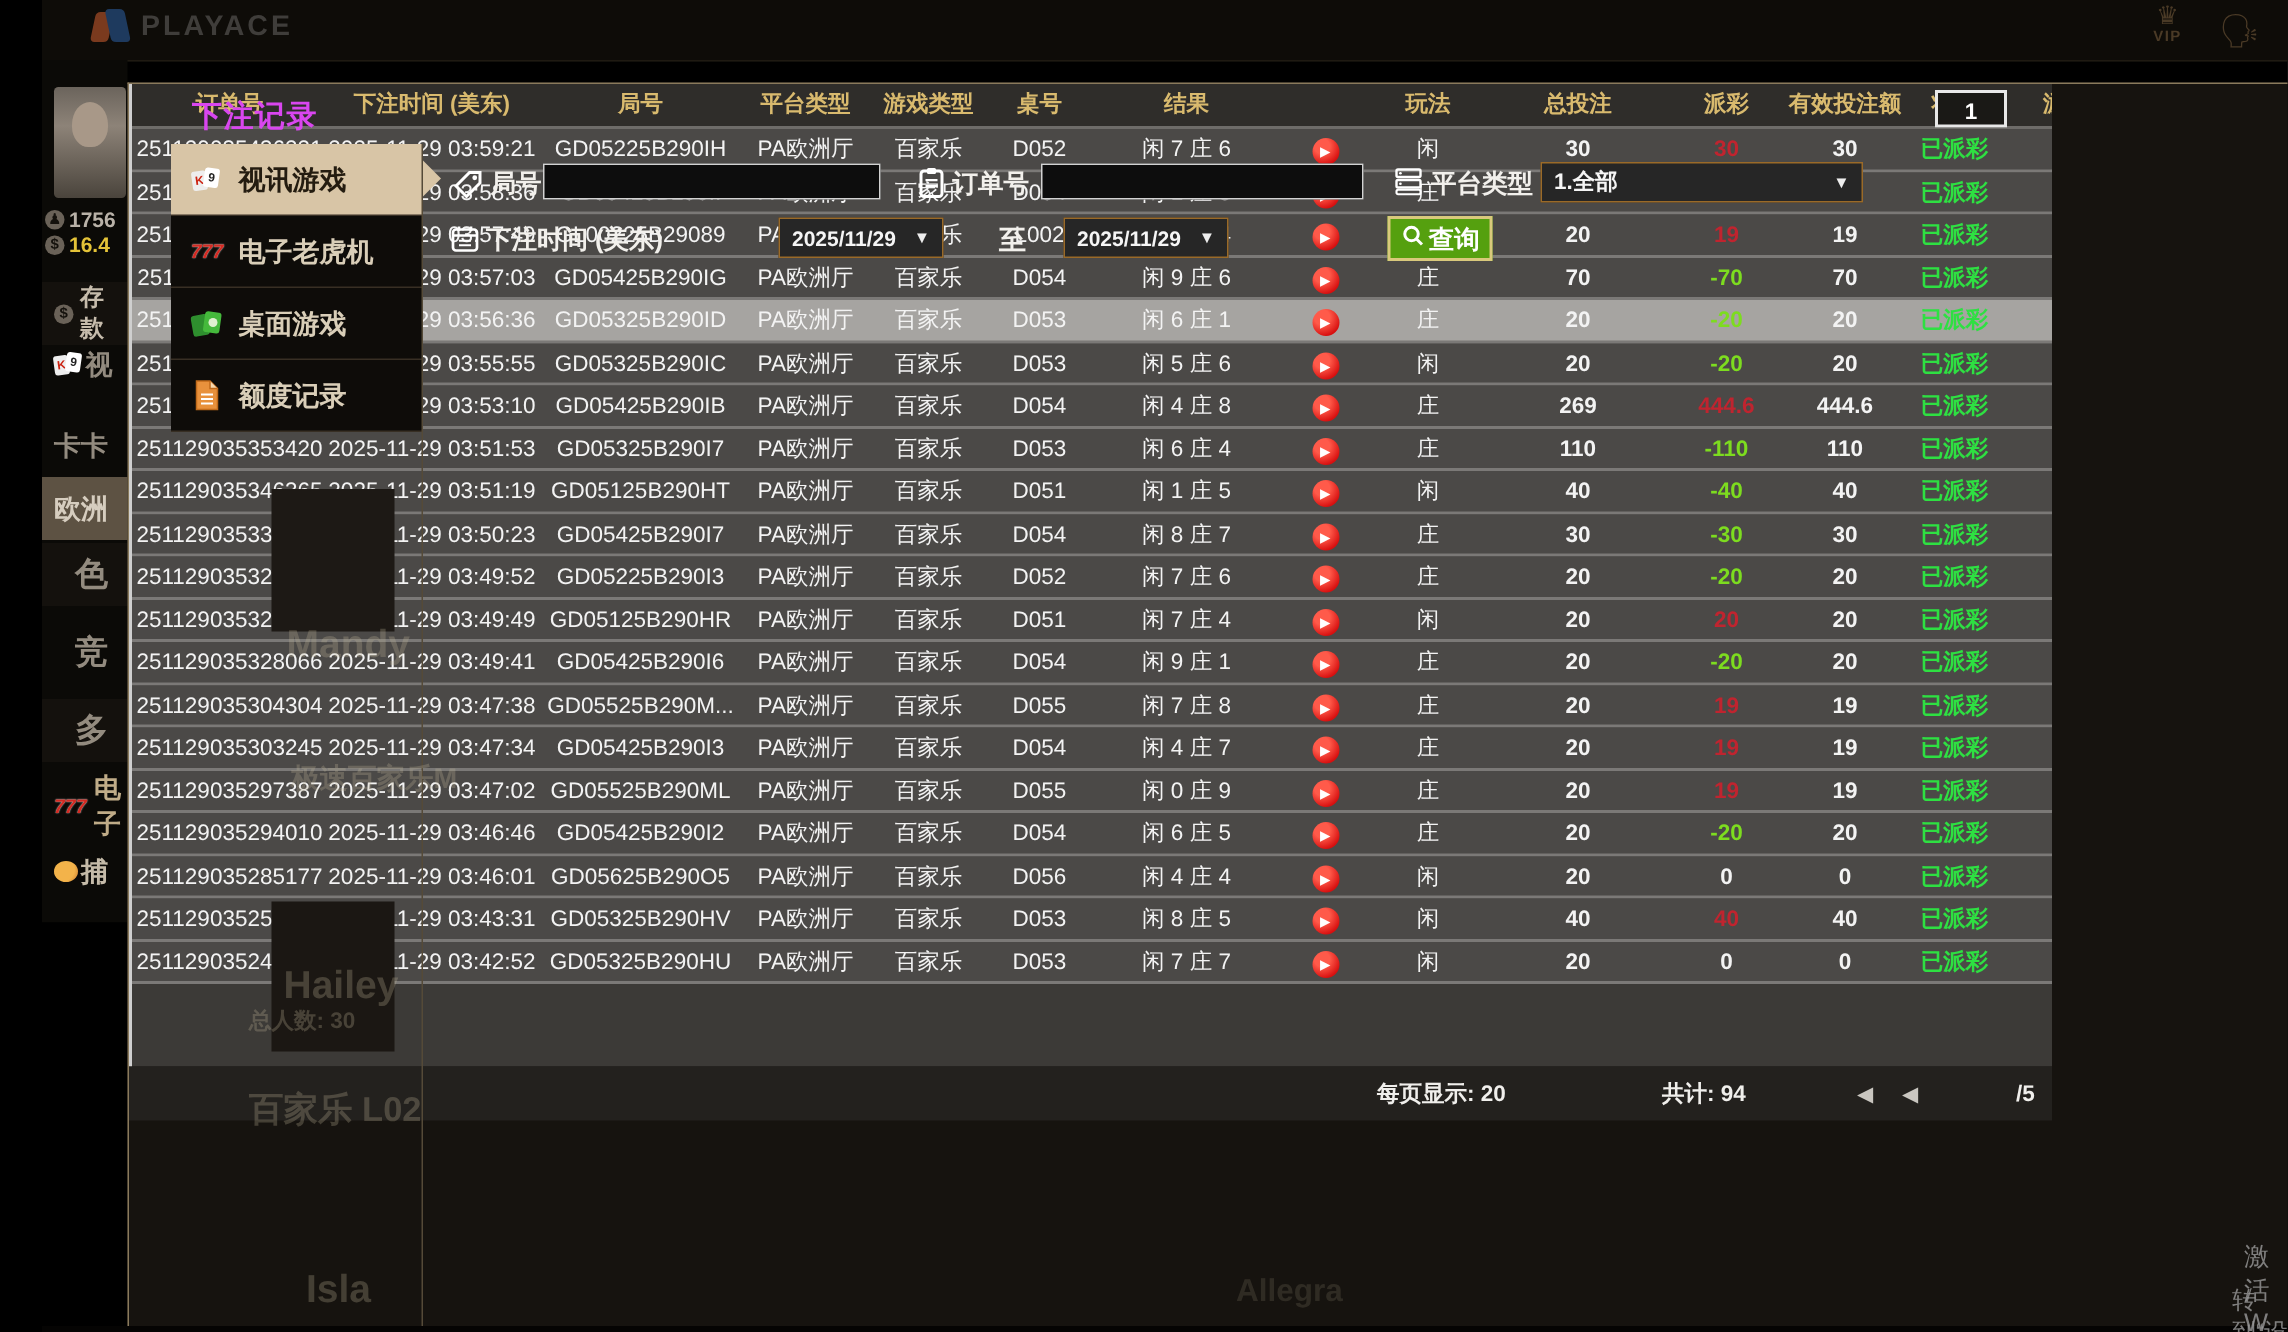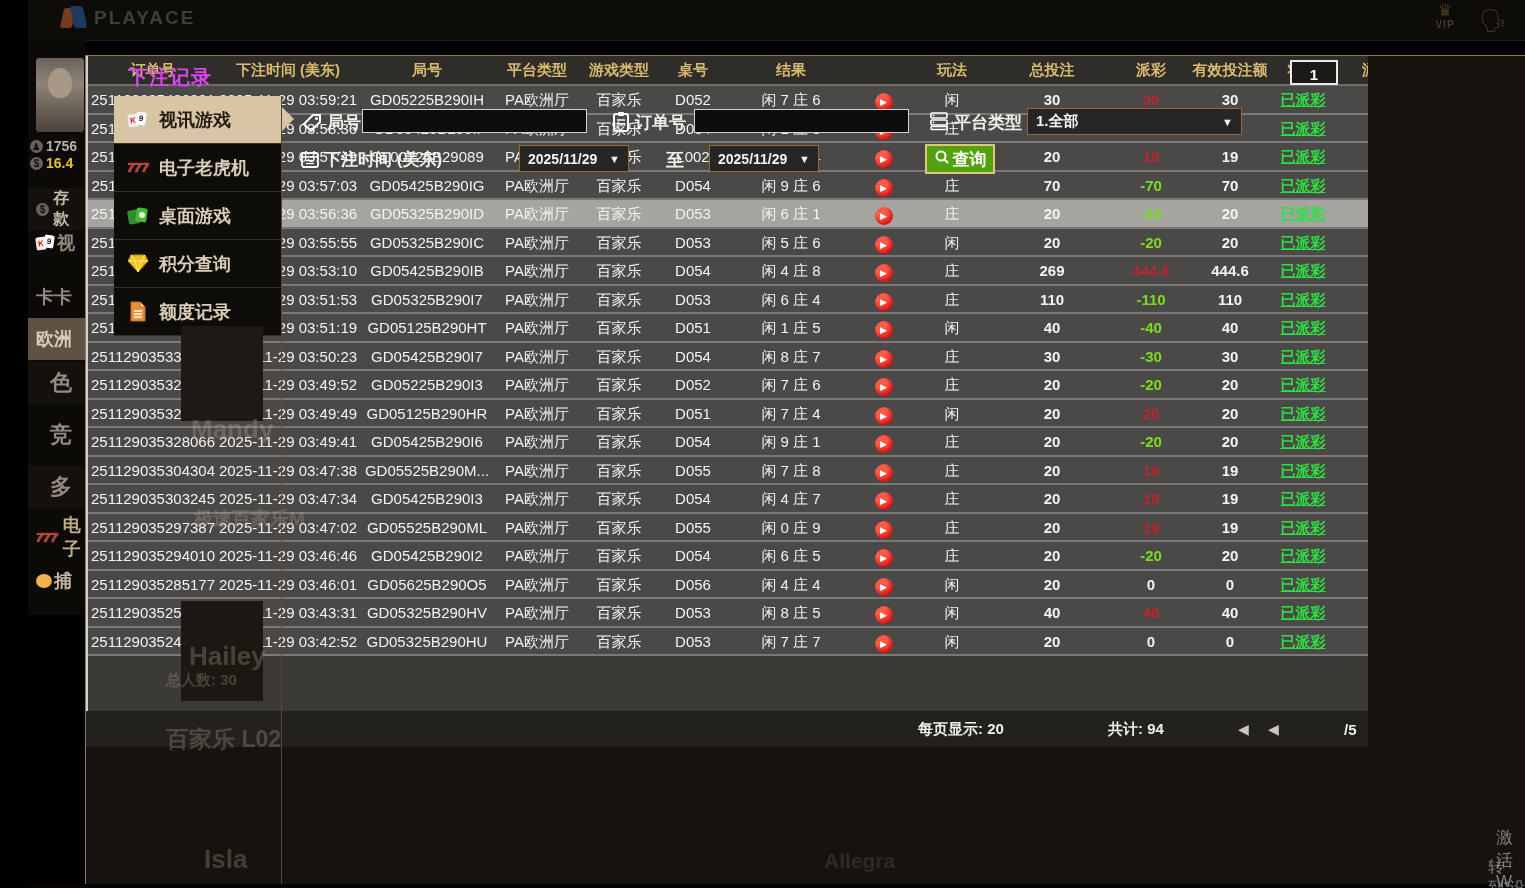--- a/index.html
+++ b/index.html
@@ -71,21 +71,21 @@
   .t-row{display:flex;height:26.5px;background:#4b4947;border-bottom:2px solid #7b7977;color:#f3f3f3;font-size:15px;cursor:pointer;}
   .t-row.selected{background:#a6a4a1;}
   .cell{flex:none;text-align:center;line-height:27px;white-space:nowrap;overflow:visible;}
   .t-head .cell{line-height:28px;}
   .c0{width:130px}.c1{width:140px}.c2{width:138px}.c3{width:82px}.c4{width:82px}.c5{width:66px}
   .c6{width:130px}.c7{width:55px}.c8{width:82px}.c9{width:118px}.c10{width:80px}.c11{width:78px}.c12{width:68px}.c13{width:80px}
   .pay-pos{color:#c0242f;font-weight:bold;}
   .pay-neg{color:#7ddc1f;font-weight:bold;}
   .pay-zero{color:#f3f3f3;font-weight:bold;}
   .bet-v{font-weight:bold;}
-  .status-ok{color:#2ee042;font-weight:bold;text-decoration:underline;}
+  .status-ok{color:#2ee042;font-weight:bold;}
   .play-btn{display:inline-block;width:18px;height:18px;margin-top:4px;border-radius:50%;background:radial-gradient(circle at 35% 30%,#ff5a4a 0 30%,#d70f0f 75%);color:#fff;font-size:9px;line-height:18px;text-align:center;}
   .t-foot{display:flex;height:27px;background:#3c3a37;color:#e8e430;font-size:15px;font-weight:bold;border-bottom:2px solid #6e6c69;}
   .t-foot .cell{line-height:27px;}
   
   #pager{left:186px;top:793px;width:1282px;height:36px;background:#23211e;display:flex;align-items:center;font-size:15px;color:#f0efec;font-weight:bold;}
   #pager .pp{position:absolute;}
   #pg-perpage{left:832px;}
   #pg-total{left:1022px;}
   .pg-arrow{color:#c9c6c0;font-size:14px;cursor:pointer;}
   #pg-ar1{left:1152px;}
@@ -179,29 +179,20 @@
           <svg width="22" height="20" viewBox="0 0 22 20">
             <rect x="1" y="4" width="11" height="14" rx="2" fill="#2e8f2e" transform="rotate(-10 6 11)"></rect>
             <rect x="9" y="2" width="11" height="14" rx="2" fill="#45b93c" transform="rotate(8 15 9)"></rect>
             <circle cx="15" cy="9" r="3" fill="#dff0d0"></circle>
           </svg>
         </span>
         <span>桌面游戏</span>
       </div>
       <div class="menu-item">
         <span class="mi-icon">
-          <svg width="22" height="19" viewBox="0 0 22 19">
-            <path d="M4 1 H18 L21 7 L11 18 L1 7 Z" fill="#f2c218" stroke="#b88c08" stroke-width="1"></path>
-            <path d="M1 7 H21 M4 1 L8 7 L11 18 M18 1 L14 7 L11 18" stroke="#fbe98a" stroke-width="1" fill="none"></path>
-          </svg>
-        </span>
-        <span>积分查询</span>
-      </div>
-      <div class="menu-item">
-        <span class="mi-icon">
           <svg width="18" height="21" viewBox="0 0 18 21">
             <path d="M2 1 H11 L16 6 V20 H2 Z" fill="#e8913c" stroke="#c06a1a" stroke-width="1"></path>
             <path d="M11 1 V6 H16" fill="#f8d9ae" stroke="#c06a1a" stroke-width="1"></path>
             <line x1="5" y1="10" x2="13" y2="10" stroke="#fff" stroke-width="1.4"></line>
             <line x1="5" y1="13" x2="13" y2="13" stroke="#fff" stroke-width="1.4"></line>
             <line x1="5" y1="16" x2="13" y2="16" stroke="#fff" stroke-width="1.4"></line>
           </svg>
         </span>
         <span>额度记录</span>
       </div>

